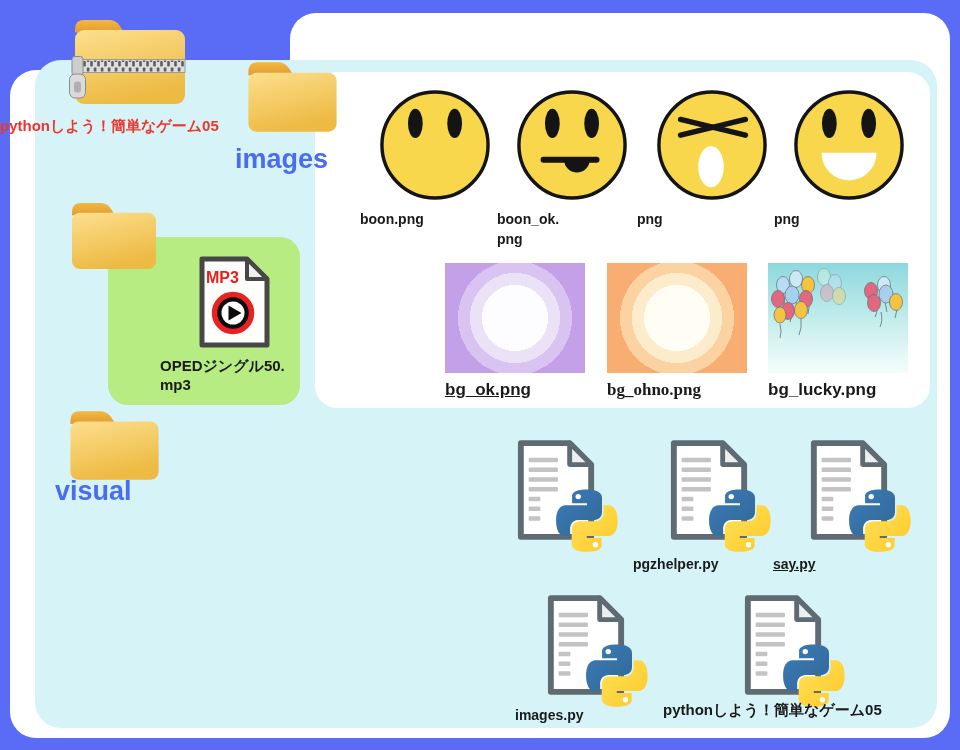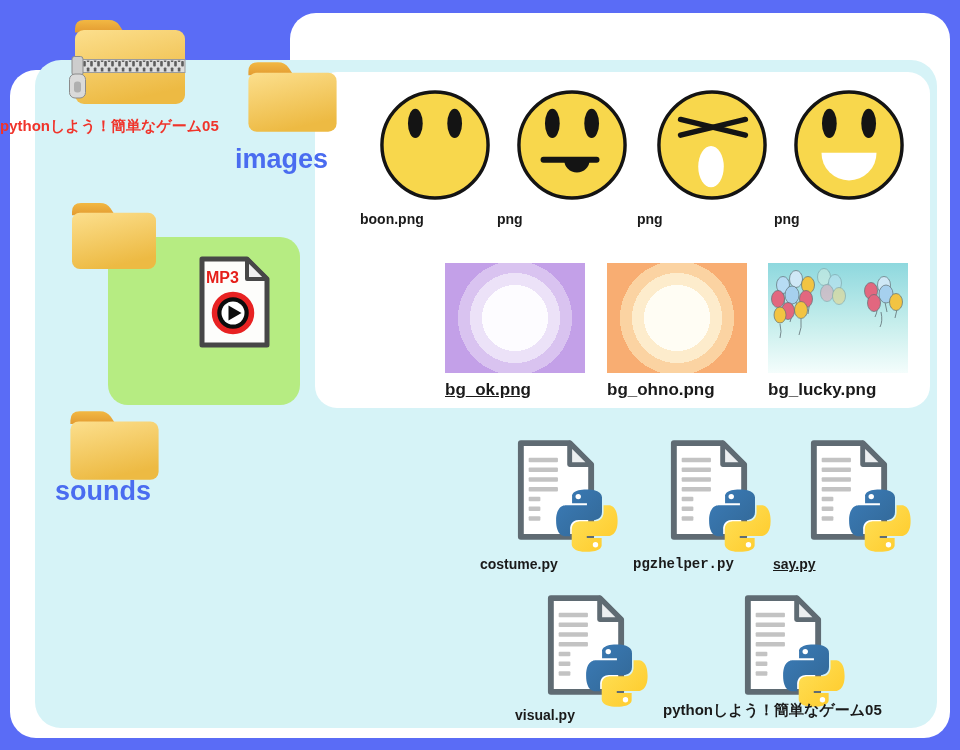--- a/index.html
+++ b/index.html
@@ -103,33 +103,37 @@
     </svg>
   </div>
 
   <div class="icon" style="left:62px;top:404px;width:105px;height:82px;">
     <svg viewBox="0 0 100 80" preserveAspectRatio="none">
       <path d="M8 16 Q8 7 17 7 L36 7 Q43 7 46.5 12.5 L51 19.5 L8 19.5 Z" fill="url(#gTab)"></path>
       <rect x="8" y="17" width="84" height="57" rx="8" fill="url(#gFront)"></rect>
     </svg>
   </div>
   <div class="lbl folder-label" style="left:55px;top:476px;width:120px;">
-    <span>sounds</span>
+    <span>visual</span>
   </div>
 
   <div class="icon" style="left:197px;top:255px;width:74px;height:94px;">
     <svg viewBox="0 0 74 94">
       <path d="M5 4 H50 L70 24 V90 H5 Z" fill="#fdfdfb" stroke="#474747" stroke-width="5" stroke-linejoin="round"></path>
       <path d="M50 4 V24 H70 Z" fill="#efefef" stroke="#474747" stroke-width="4" stroke-linejoin="round"></path>
       <text x="9" y="28" font-size="16" font-weight="bold" fill="#e51f1a">MP3</text>
       <circle cx="36" cy="58" r="18.5" fill="#0c0c0c" stroke="#e82222" stroke-width="5.5"></circle>
       <circle cx="36" cy="58" r="11.5" fill="#ffffff"></circle>
       <path d="M31.5 50.5 L44.5 58 L31.5 65.5 Z" fill="#0c0c0c"></path>
     </svg>
   </div>
+  <div class="lbl small-label" style="left:160px;top:356px;width:150px;">
+    <span>OPEDジングル50.</span>
+    <span>mp3</span>
+  </div>
 
   <div class="icon" style="left:378px;top:88px;width:114px;height:114px;">
     <svg viewBox="0 0 116 116">
       <circle cx="58" cy="58" r="54" fill="var(--smiley)" stroke="#141414" stroke-width="3.5"></circle>
       <ellipse cx="38" cy="36" rx="7.5" ry="15" fill="#141414"></ellipse>
       <ellipse cx="78" cy="36" rx="7.5" ry="15" fill="#141414"></ellipse>
     </svg>
   </div>
   <div class="icon" style="left:515px;top:88px;width:114px;height:114px;">
     <svg viewBox="0 0 116 116">
@@ -153,20 +157,21 @@
       <circle cx="58" cy="58" r="54" fill="var(--smiley)" stroke="#141414" stroke-width="3.5"></circle>
       <ellipse cx="38" cy="36" rx="7.5" ry="15" fill="#141414"></ellipse>
       <ellipse cx="78" cy="36" rx="7.5" ry="15" fill="#141414"></ellipse>
       <path d="M30 66 A28 28 0 0 0 86 66 Z" fill="#ffffff"></path>
     </svg>
   </div>
   <div class="lbl file-label" style="left:360px;top:209px;width:150px;">
     <span>boon.png</span>
   </div>
   <div class="lbl file-label" style="left:497px;top:209px;width:150px;">
+    <span>boon_ok.</span>
       <span>png</span>
   </div>
   <div class="lbl file-label" style="left:637px;top:209px;width:150px;">
       <span>png</span>
   </div>
   <div class="lbl file-label" style="left:774px;top:209px;width:150px;">
       <span>png</span>
   </div>
 
   <div class="bg-thumb bg-purple" style="left:445px;top:263px;"></div>
@@ -205,21 +210,21 @@
         <ellipse cx="116" cy="22" rx="6.5" ry="8.5" fill="#cfe8f6"></ellipse>
         <ellipse cx="118" cy="31" rx="7" ry="9" fill="#a6d0ee"></ellipse>
         <ellipse cx="128" cy="39" rx="6.5" ry="8.5" fill="#f2c442"></ellipse>
         <ellipse cx="106" cy="40" rx="6.5" ry="8.5" fill="#e2677f"></ellipse>
       </g>
     </svg>
   </div>
   <div class="lbl bg-label" style="left:445px;top:380px;width:140px;text-decoration:underline;">
     <span>bg_ok.png</span>
   </div>
-  <div class="lbl bg-label" style="left:607px;top:380px;width:140px;">
+  <div class="lbl bg-label" style="left:607px;top:380px;width:140px;font-family:Liberation Serif, serif;">
     <span>bg_ohno.png</span>
   </div>
   <div class="lbl bg-label" style="left:768px;top:380px;width:140px;">
     <span>bg_lucky.png</span>
   </div>
 
   <div class="pyfile" style="left:515px;top:437px;">
     <svg class="doc" viewBox="0 0 84 106">
       <path d="M6 5 H56 L78 27 V101 H6 Z" fill="#ffffff" stroke="#5f6b73" stroke-width="6" stroke-linejoin="round"></path>
       <path d="M56 5 V27 H78 Z" fill="#eceff0" stroke="#5f6b73" stroke-width="5" stroke-linejoin="round"></path>
@@ -275,24 +280,21 @@
           <rect x="14" y="80" width="12" height="4.5" rx="1"></rect>
         </g>
     </svg>
     <svg class="pylogo" viewBox="0 0 111 111">
       <path fill="url(#pyB)" d="M54.9 1 C27.9 1 29.6 12.7 29.6 12.7 l0 12.1 25.8 0 0 3.6 -36 0 C19.4 28.4 1.9 26.4 1.9 54.6 1.9 82.8 17.2 81.8 17.2 81.8 l9.1 0 0 -12.6 C26.3 69.2 25.8 53.9 41.3 53.9 l25.7 0 C67 53.9 81.5 54.1 81.5 39.9 L81.5 15.5 C81.5 15.5 83.7 1 54.9 1 Z"></path>
       <circle cx="40.3" cy="13.2" r="4.7" fill="#ffffff"></circle>
       <path fill="url(#pyY)" d="M55.6 109 C82.6 109 80.9 97.3 80.9 97.3 l0 -12.1 -25.8 0 0 -3.6 36 0 C91.1 81.6 108.6 83.6 108.6 55.4 108.6 27.2 93.3 28.2 93.3 28.2 l-9.1 0 0 12.6 C84.2 40.8 84.7 56.1 69.2 56.1 l-25.7 0 C43.5 56.1 29 55.9 29 70.1 L29 94.5 C29 94.5 26.8 109 55.6 109 Z"></path>
       <circle cx="70.2" cy="96.8" r="4.7" fill="#ffffff"></circle>
     </svg>
   </div>
-  <div class="lbl file-label" style="left:480px;top:554px;width:170px;">
-    <span>costume.py</span>
-  </div>
-  <div class="lbl file-label" style="left:633px;top:554px;width:170px;font-family:Liberation Mono, monospace;">
+  <div class="lbl file-label" style="left:633px;top:554px;width:170px;">
     <span>pgzhelper.py</span>
   </div>
   <div class="lbl file-label" style="left:773px;top:554px;width:170px;text-decoration:underline;">
     <span>say.py</span>
   </div>
 
   <div class="pyfile" style="left:545px;top:592px;">
     <svg class="doc" viewBox="0 0 84 106">
       <path d="M6 5 H56 L78 27 V101 H6 Z" fill="#ffffff" stroke="#5f6b73" stroke-width="6" stroke-linejoin="round"></path>
       <path d="M56 5 V27 H78 Z" fill="#eceff0" stroke="#5f6b73" stroke-width="5" stroke-linejoin="round"></path>
@@ -328,19 +330,19 @@
         </g>
     </svg>
     <svg class="pylogo" viewBox="0 0 111 111">
       <path fill="url(#pyB)" d="M54.9 1 C27.9 1 29.6 12.7 29.6 12.7 l0 12.1 25.8 0 0 3.6 -36 0 C19.4 28.4 1.9 26.4 1.9 54.6 1.9 82.8 17.2 81.8 17.2 81.8 l9.1 0 0 -12.6 C26.3 69.2 25.8 53.9 41.3 53.9 l25.7 0 C67 53.9 81.5 54.1 81.5 39.9 L81.5 15.5 C81.5 15.5 83.7 1 54.9 1 Z"></path>
       <circle cx="40.3" cy="13.2" r="4.7" fill="#ffffff"></circle>
       <path fill="url(#pyY)" d="M55.6 109 C82.6 109 80.9 97.3 80.9 97.3 l0 -12.1 -25.8 0 0 -3.6 36 0 C91.1 81.6 108.6 83.6 108.6 55.4 108.6 27.2 93.3 28.2 93.3 28.2 l-9.1 0 0 12.6 C84.2 40.8 84.7 56.1 69.2 56.1 l-25.7 0 C43.5 56.1 29 55.9 29 70.1 L29 94.5 C29 94.5 26.8 109 55.6 109 Z"></path>
       <circle cx="70.2" cy="96.8" r="4.7" fill="#ffffff"></circle>
     </svg>
   </div>
   <div class="lbl file-label" style="left:515px;top:705px;width:170px;">
-    <span>visual.py</span>
+    <span>images.py</span>
   </div>
   <div class="lbl small-label" style="left:663px;top:700px;width:220px;">
     <span>pythonしよう！簡単なゲーム05</span>
   </div>
 
 </div>
 
 </body></html>

